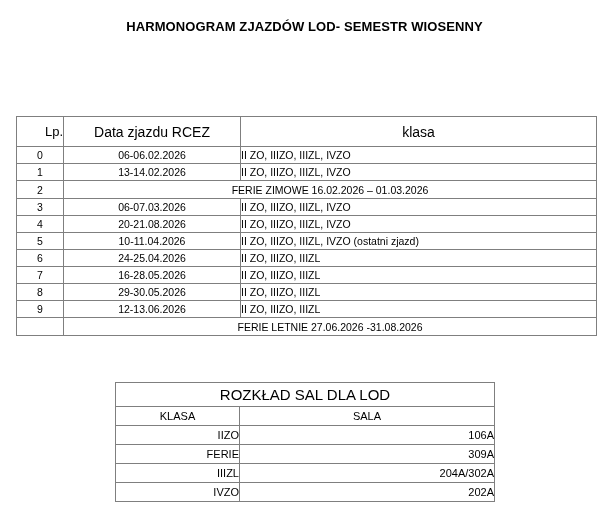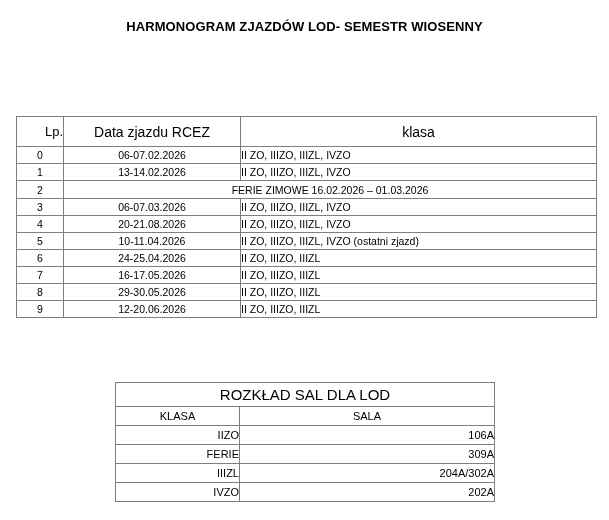--- a/index.html
+++ b/index.html
@@ -115,21 +115,21 @@
     </colgroup>
     <tbody>
       <tr class="sched-head">
         <td class="h-lp">Lp.</td>
         <td class="h-date">Data zjazdu RCEZ</td>
         <td class="h-klasa">klasa</td>
       </tr>
 
       <tr class="sched-row">
         <td class="cell-lp">0</td>
-        <td class="cell-date">06-07.02.2026</td>
+        <td class="cell-date">06-06.02.2026</td>
         <td class="cell-klasa">II ZO, IIIZO, IIIZL, IVZO</td>
       </tr>
 
       <tr class="sched-row">
         <td class="cell-lp">1</td>
         <td class="cell-date">13-14.02.2026</td>
         <td class="cell-klasa">II ZO, IIIZO, IIIZL, IVZO</td>
       </tr>
 
       <tr class="sched-row row-tall">
@@ -156,36 +156,40 @@
       </tr>
 
       <tr class="sched-row">
         <td class="cell-lp">6</td>
         <td class="cell-date">24-25.04.2026</td>
         <td class="cell-klasa">II ZO, IIIZO, IIIZL</td>
       </tr>
 
       <tr class="sched-row">
         <td class="cell-lp">7</td>
-        <td class="cell-date">16-17.05.2026</td>
+        <td class="cell-date">16-28.05.2026</td>
         <td class="cell-klasa">II ZO, IIIZO, IIIZL</td>
       </tr>
 
       <tr class="sched-row">
         <td class="cell-lp">8</td>
         <td class="cell-date">29-30.05.2026</td>
         <td class="cell-klasa">II ZO, IIIZO, IIIZL</td>
       </tr>
 
       <tr class="sched-row">
         <td class="cell-lp">9</td>
-        <td class="cell-date">12-20.06.2026</td>
-        <td class="cell-klasa">II ZO, IIIZO, IIIZL</td>
-      </tr>
-
+        <td class="cell-date">12-13.06.2026</td>
+        <td class="cell-klasa">II ZO, IIIZO, IIIZL</td>
+      </tr>
+
+      <tr class="sched-row row-tall">
+        <td class="cell-lp cell-empty"></td>
+        <td class="cell-break" colspan="2">FERIE LETNIE 27.06.2026  -31.08.2026</td>
+      </tr>
     </tbody>
   </table>
 </div>
 
 <div class="rooms-wrap">
   <table class="grid">
     <colgroup>
       <col class="col-klasa2">
       <col class="col-sala2">
     </colgroup>

